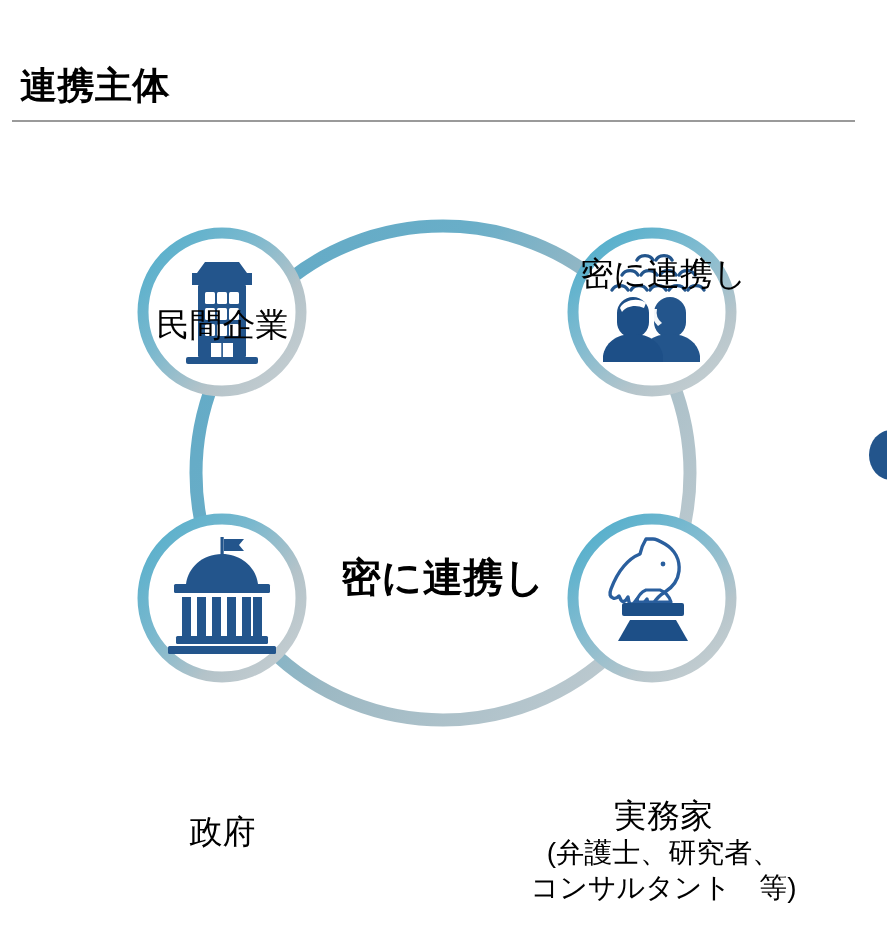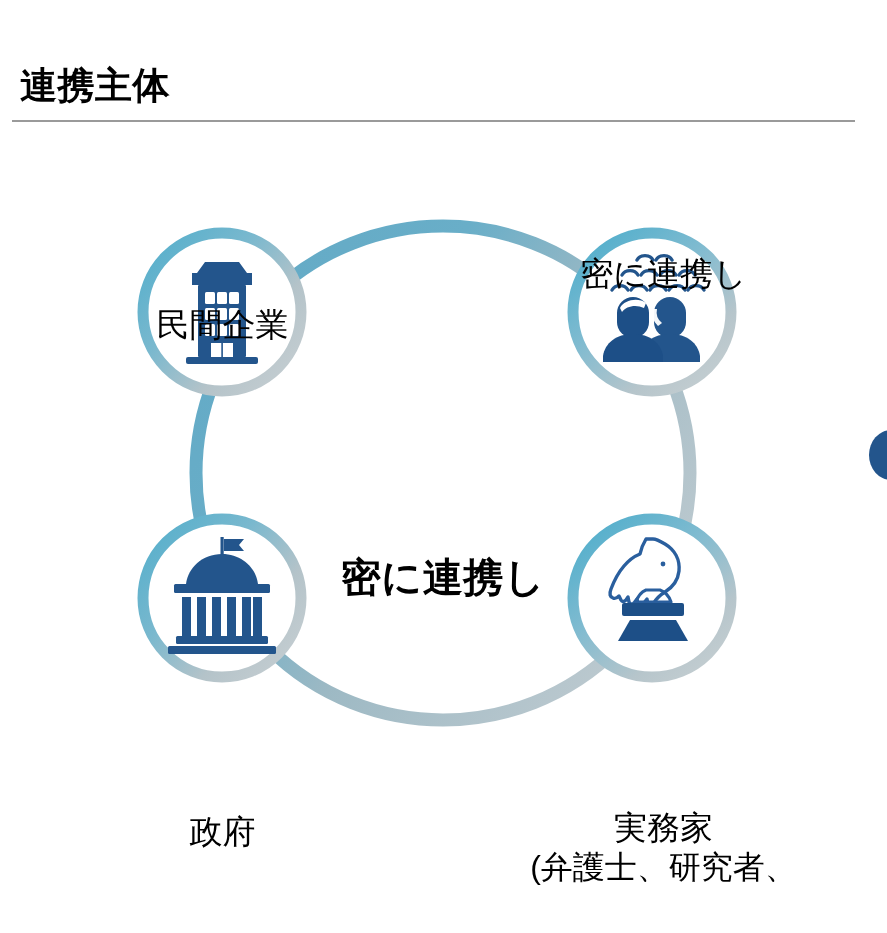--- a/index.html
+++ b/index.html
@@ -63,28 +63,28 @@
     font-weight: 400;
     line-height: 1.12;
     color: #000000;
   }
   .node-label .lbl-main {
     display: block;
     font-size: 33px;
   }
   .node-label .lbl-sub {
     display: block;
-    font-size: 32px;
+    font-size: 28px;
     line-height: 1.25;
   }
 
   #label-private   { left: 0px;   top: 187px; width: 445px; }
   #label-citizens  { left: 440px; top: 136px; width: 447px; }
   #label-gov       { left: 0px;   top: 694px; width: 445px; }
-  #label-practs    { left: 440px; top: 678px; width: 447px; margin-top: 12px; }
+  #label-practs    { left: 440px; top: 678px; width: 447px; }
 
   
   #center-message {
     position: absolute;
     left: 193px;
     top: 432px;
     width: 500px;
     text-align: center;
     font-weight: 700;
     font-size: 40px;
@@ -277,20 +277,21 @@
     <span class="lbl-main">密に連携し</span>
   </div>
 
   <div class="node-label" id="label-gov">
     <span class="lbl-main">政府</span>
   </div>
 
   <div class="node-label" id="label-practs">
     <span class="lbl-main">実務家</span>
     <span class="lbl-sub">(弁護士、研究者、</span>
+    <span class="lbl-sub">コンサルタント　等)</span>
   </div>
 
   <div id="center-message">
     <span class="cm-line">密に連携し</span>
   </div>
 
 </div>
 
 <div id="edge-dot"></div>
 

